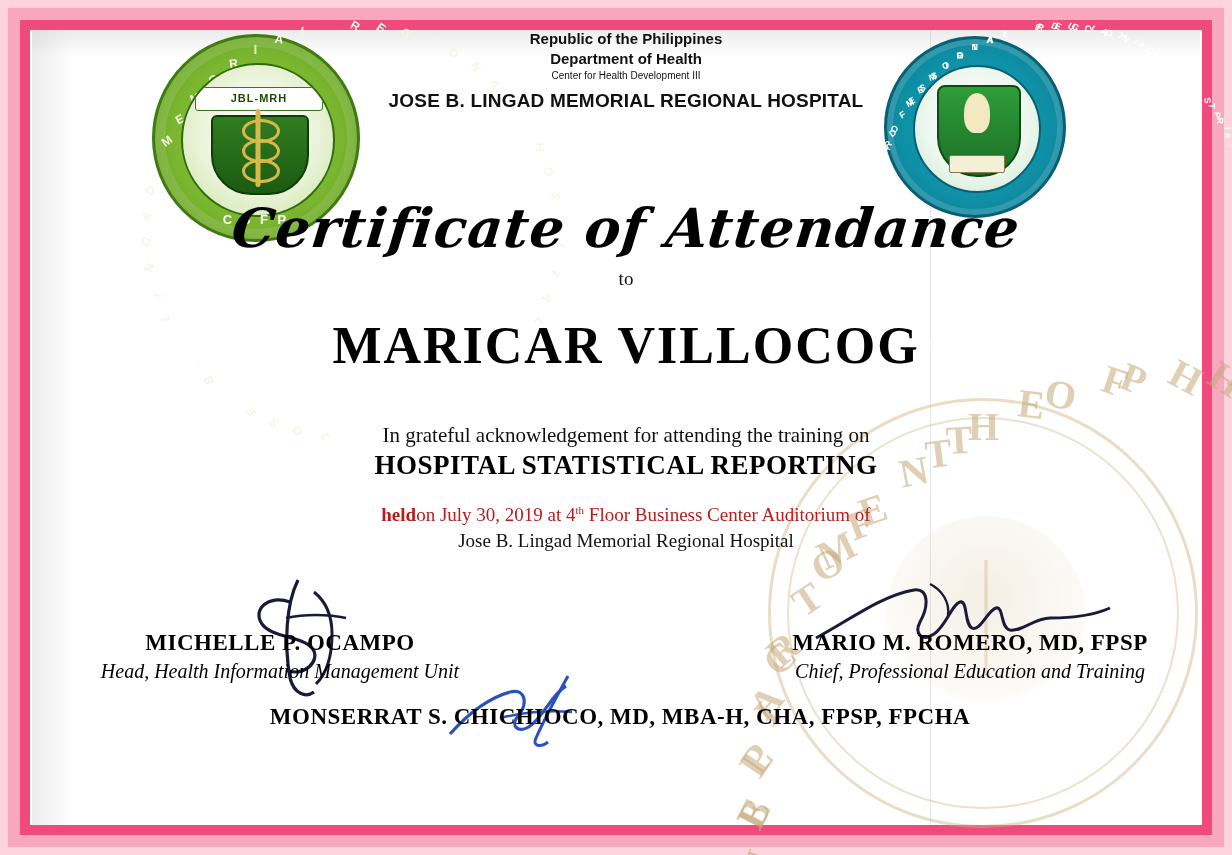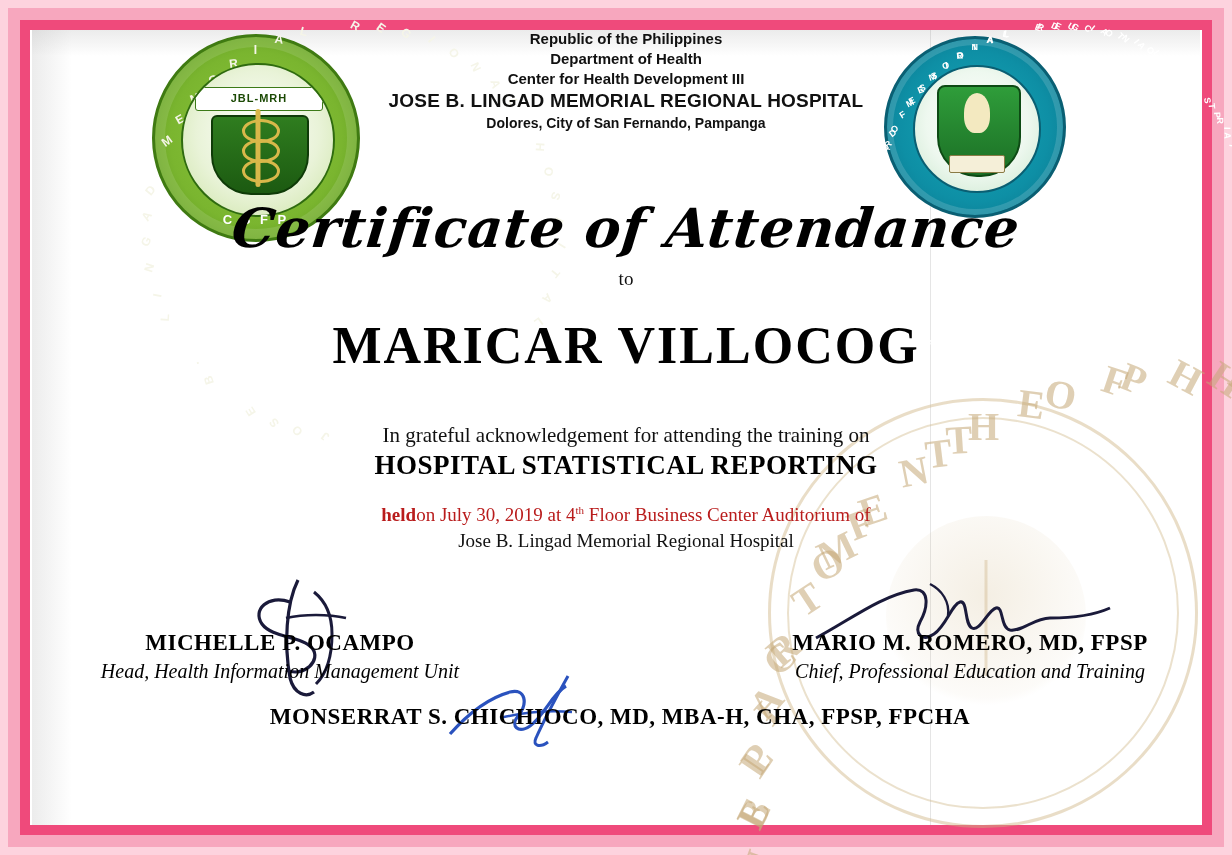--- a/index.html
+++ b/index.html
@@ -271,21 +271,21 @@
   .hdr {
     position: absolute;
     left: 366px;
     width: 520px;
     text-align: center;
     font-family: "Liberation Sans", sans-serif;
     color: #111111;
   }
   .hdr-l1 { top: 30px;  font-size: 15px; font-weight: bold; }
   .hdr-l2 { top: 50px;  font-size: 15px; font-weight: bold; }
-  .hdr-l3 { top: 70px;  font-size: 15px; font-weight: bold; }
+  .hdr-l3 { top: 70px;  font-size: 10px; font-weight: normal; }
   .hdr-l4 { top: 90px;  font-size: 19px; font-weight: bold; letter-spacing: 0.2px; }
   .hdr-l5 { top: 115px; font-size: 14px; font-weight: bold; }
 
   .presents {
     position: absolute;
     left: 366px; top: 156px;
     width: 520px;
     text-align: center;
     font-family: "Liberation Serif", serif;
     font-size: 18px;
@@ -594,21 +594,20 @@
       <div class="seal-right-shield"></div>
       <div class="seal-right-lamp"></div>
       <div class="seal-right-book"></div>
     </div>
   </div>
 
   <div class="hdr hdr-l1">Republic of the Philippines</div>
   <div class="hdr hdr-l2">Department of Health</div>
   <div class="hdr hdr-l3">Center for Health Development III</div>
   <div class="hdr hdr-l4">JOSE B. LINGAD MEMORIAL REGIONAL HOSPITAL</div>
-  <div class="hdr hdr-l5">Dolores, City of San Fernando, Pampanga</div>
 
 
   <div class="cert-title">Certificate of Attendance</div>
   <div class="to-word">to</div>
   <div class="recipient">MARICAR VILLOCOG</div>
 
   <div class="ack-line">In grateful acknowledgement for attending the training on</div>
   <div class="topic">HOSPITAL STATISTICAL REPORTING</div>
 
   <div class="held-line1">

